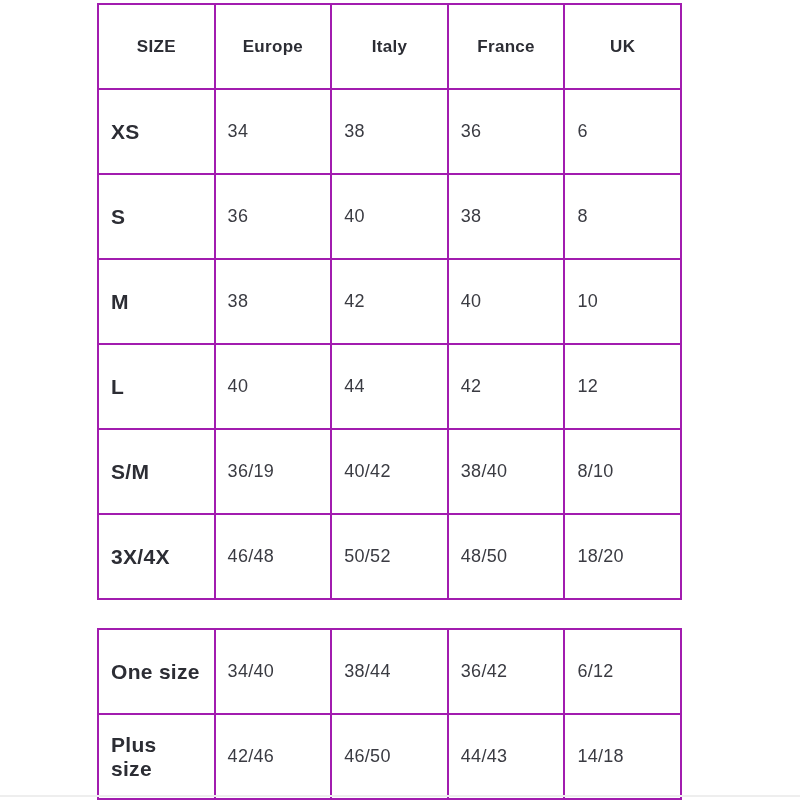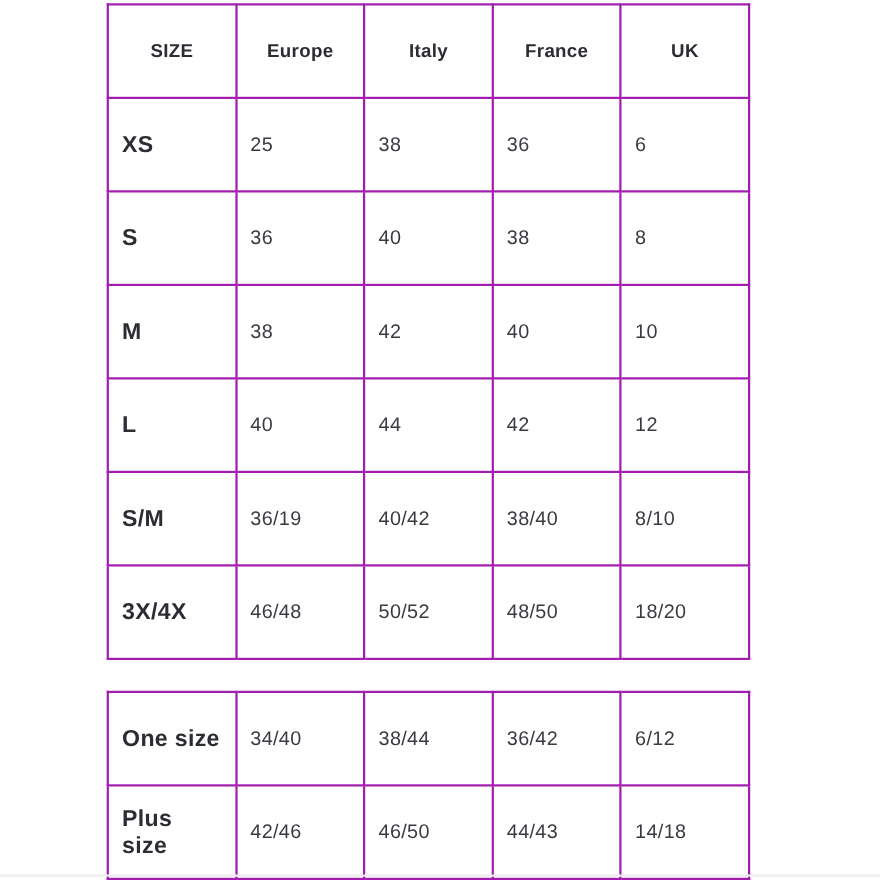--- a/index.html
+++ b/index.html
@@ -66,21 +66,21 @@
         <th class="col-header">SIZE</th>
         <th class="col-header">Europe</th>
         <th class="col-header">Italy</th>
         <th class="col-header">France</th>
         <th class="col-header">UK</th>
       </tr>
     </thead>
     <tbody>
         <tr>
           <td class="row-label">XS</td>
-          <td>25</td>
+          <td>34</td>
           <td>38</td>
           <td>36</td>
           <td>6</td>
         </tr>
         <tr>
           <td class="row-label">S</td>
           <td>36</td>
           <td>40</td>
           <td>38</td>
           <td>8</td>

